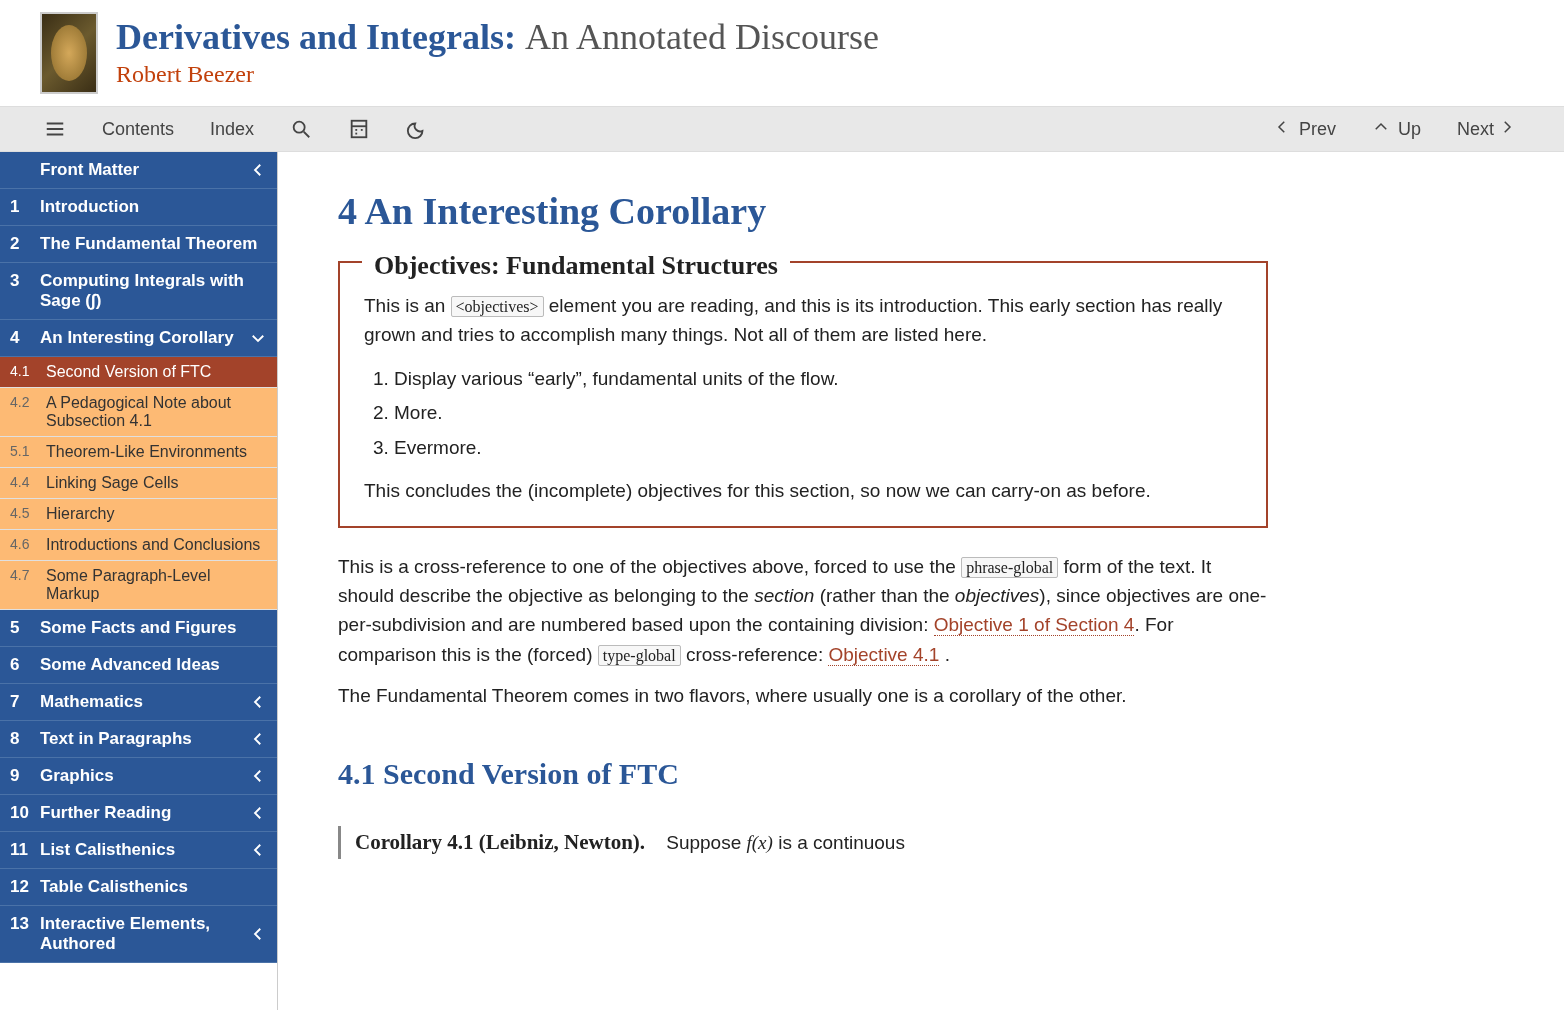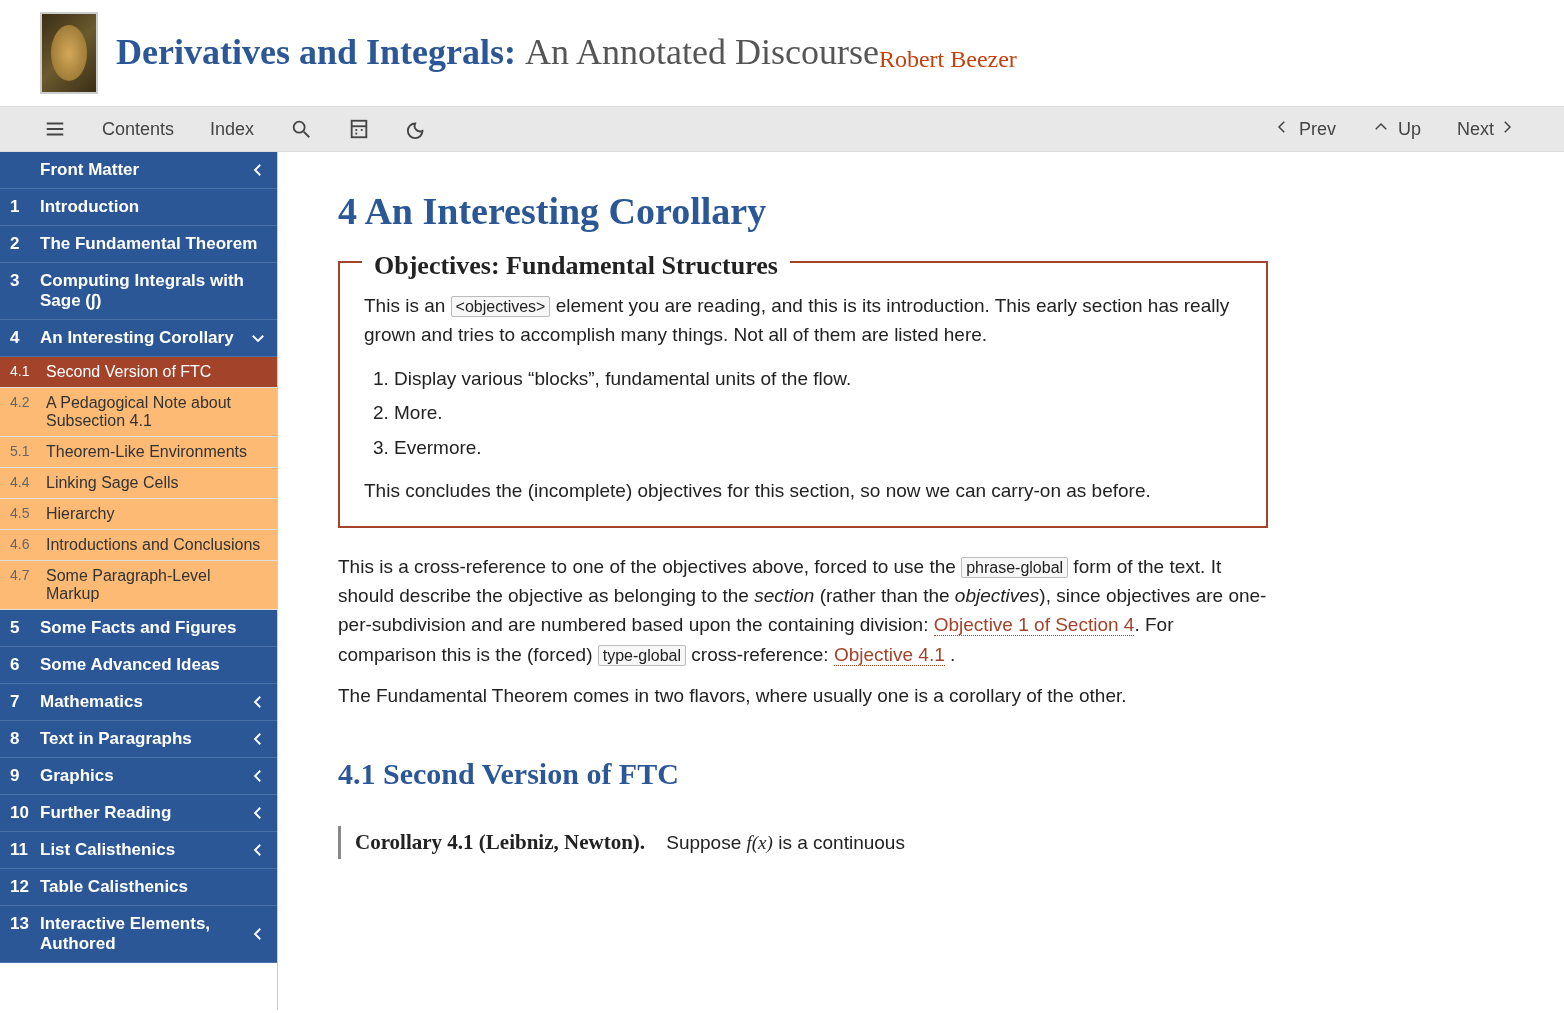--- a/index.html
+++ b/index.html
@@ -1,20 +1,20 @@
 <!DOCTYPE html>
 <html><head>
 <meta charset="utf-8">
 <style>
 * { box-sizing: border-box; margin: 0; padding: 0; }
 body { font-family: 'Segoe UI', Arial, sans-serif; font-size: 16px; color: #222; background: #fff; overflow-x: hidden; }
 .header { padding: 12px 40px; display: flex; align-items: center; gap: 18px; }
 .book-cover { width: 58px; height: 82px; border: 2px solid #ccc; background: linear-gradient(135deg,#3a2e15,#6b5a2e,#3a2e15); display:flex; align-items:center; justify-content:center; }
 .book-cover-inner { width: 36px; height: 56px; background: radial-gradient(ellipse,#d4a85a,#8a6a2a); border-radius: 50%; }
-.title-block { display: flex; flex-direction: row; align-items: flex-end; }
+.title-block { display: flex; flex-direction: column; }
 .title-line { font-family: Georgia, 'Times New Roman', serif; font-size: 36px; font-weight: bold; line-height: 1.1; }
 .title-main { color: #2b5797; }
 .title-sub { color: #555; font-weight: normal; }
 .author { font-family: Georgia, serif; font-size: 24px; color: #c2410c; margin-top: 4px; }
 .toolbar { background: #e8e8e8; border-top: 1px solid #ddd; border-bottom: 1px solid #ddd; height: 46px; display: flex; align-items: center; padding: 0 26px; font-size: 18px; color: #444; }
 .toolbar-left { display: flex; align-items: center; gap: 0; }
 .tb-btn { padding: 0 18px; height: 46px; display: flex; align-items: center; cursor: pointer; }
 .icon { width: 22px; height: 22px; display: inline-block; }
 .spacer { flex: 1; }
 .toolbar-right { display: flex; align-items: center; }
@@ -32,21 +32,21 @@
 .toc-sub-num { width: 26px; flex-shrink: 0; font-size: 14px; color: #666; }
 .toc-sub.active .toc-sub-num { color: #fff; }
 .toc-sub-label { flex: 1; }
 .content { flex: 1; padding: 30px 90px 20px 60px; max-width: 1080px; font-size: 19px; line-height: 1.55; }
 .h-section { font-family: Georgia, serif; color: #2b5797; font-size: 38px; font-weight: bold; margin-bottom: 20px; }
 .h-subsection { font-family: Georgia, serif; color: #2b5797; font-size: 30px; font-weight: bold; margin-top: 40px; margin-bottom: 29px; }
 .objectives { border: 2px solid #a3432a; padding: 28px 24px 20px 24px; margin: 12px 0 24px 0; position: relative; }
 .objectives-title { position: absolute; top: -17px; left: 22px; background: #fff; padding: 0 12px; font-family: Georgia, serif; font-size: 26px; font-weight: bold; color: #222; }
 .objectives ol { margin: 14px 0 14px 30px; }
 .objectives ol li { margin: 5px 0; }
-code.inline { font-family: Liberation Sans, sans-serif; font-size: 16px; border: 1px solid #bbb; padding: 1px 4px; background: #f7f7f7; border-radius: 2px; }
+code.inline { font-family: Liberation Serif, serif; font-size: 16px; border: 1px solid #bbb; padding: 1px 4px; background: #f7f7f7; border-radius: 2px; }
 .para { margin: 12px 0; }
 em { font-style: italic; }
 a.xref { color: #a3432a; text-decoration: none; border-bottom: 1px dotted #a3432a; }
 .corollary { border-left: 3px solid #888; padding-left: 14px; margin-top: 10px; }
 .cor-head { font-family: Georgia, serif; font-size: 21px; font-weight: bold; display: inline; }
 .math { font-family: Georgia, serif; font-style: italic; }
 svg { display: block; }
 </style>
 </head>
 <body>
@@ -268,21 +268,21 @@
 
   <div class="content">
     <h1 class="h-section">4 An Interesting Corollary</h1>
 
     <div class="objectives">
       <div class="objectives-title">Objectives: Fundamental Structures</div>
       <p>
         <span>This is an </span><code class="inline">&lt;objectives&gt;</code><span> element you are reading, and this is its introduction. This early section has really grown and tries to accomplish many things. Not all of them are listed here.</span>
       </p>
       <ol id="obj-list">
-          <li>Display various “blocks”, fundamental units of the flow.</li>
+          <li>Display various “early”, fundamental units of the flow.</li>
           <li>More.</li>
           <li>Evermore.</li>
         </ol>
       <p>This concludes the (incomplete) objectives for this section, so now we can carry-on as before.</p>
     </div>
 
     <p class="para">
       <span>This is a cross-reference to one of the objectives above, forced to use the </span><code class="inline">phrase-global</code><span> form of the text. It should describe the objective as belonging to the </span><em>section</em><span> (rather than the </span><em>objectives</em><span>), since objectives are one-per-subdivision and are numbered based upon the containing division: </span><a class="xref">Objective 1 of Section 4</a><span>. For comparison this is the (forced) </span><code class="inline">type-global</code><span> cross-reference: </span><a class="xref">Objective 4.1</a><span> .</span>
     </p>
 

